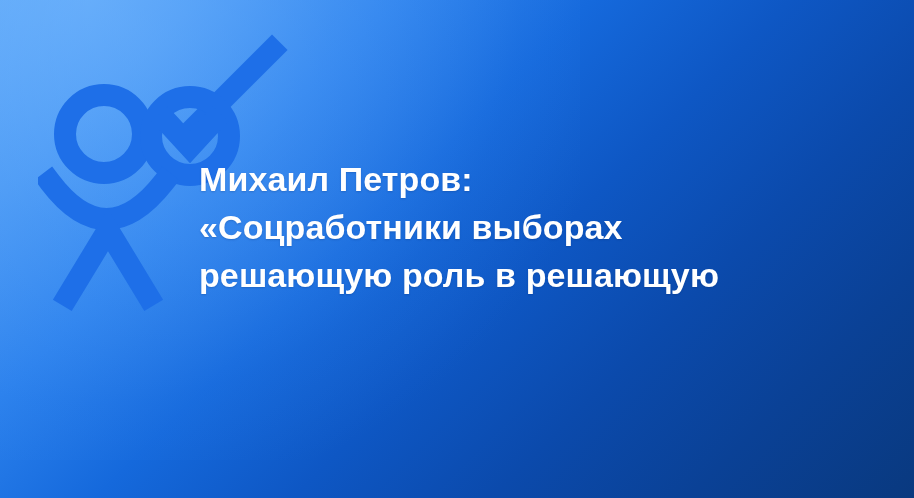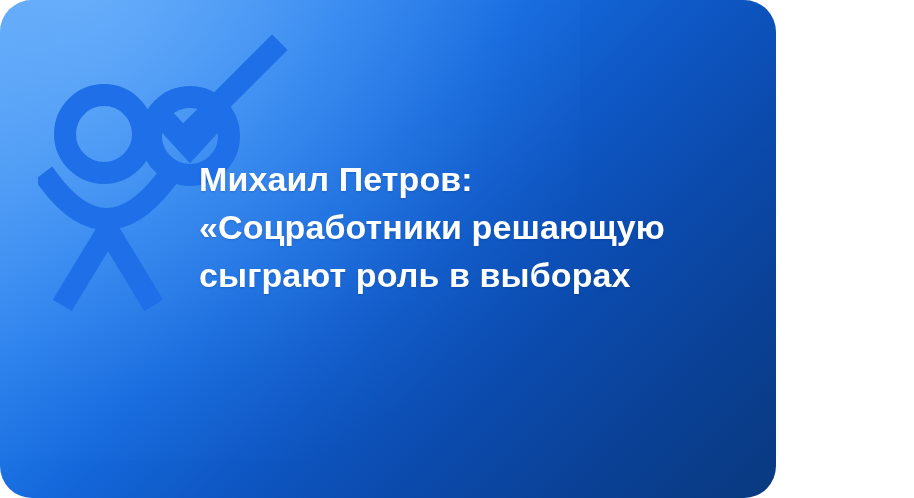--- a/index.html
+++ b/index.html
@@ -4,36 +4,35 @@
 <title>Banner</title>
 <style>
   html, body {
     margin: 0;
     padding: 0;
     background: #ffffff;
   }
 
   #banner {
     position: relative;
-    width: 776px;
+    width: 914px;
     height: 498px;
     overflow: hidden;
     font-family: "Liberation Sans", "DejaVu Sans", sans-serif;
     
     background:
       linear-gradient(135deg,
         #5BA7F7 0%,
         #4596F3 14%,
         #2A80EC 28%,
         #1569DC 42%,
         #0E57C4 56%,
         #0B4AAC 70%,
         #0A4196 84%,
         #09397F 100%);
-    border-radius: 32px;
   }
 
   
   #banner::before {
     content: "";
     position: absolute;
     left: -120px;
     top: -160px;
     width: 700px;
     height: 620px;
@@ -98,17 +97,17 @@
 
         <path d="M 12 148 Q 68 222 126 148" stroke-linecap="square"></path>
 
         <polyline points="30,262 70,196 110,262" stroke-linecap="square" stroke-linejoin="miter"></polyline>
       </g>
     </svg>
   </div>
 
   <h1 class="headline">
     <span class="ln">Михаил Петров:</span>
-    <span class="ln">«Соцработники решающую</span>
-    <span class="ln">сыграют роль в выборах</span>
+    <span class="ln">«Соцработники выборах</span>
+    <span class="ln">решающую роль в решающую</span>
   </h1>
 
 </div>
 
 </body></html>

